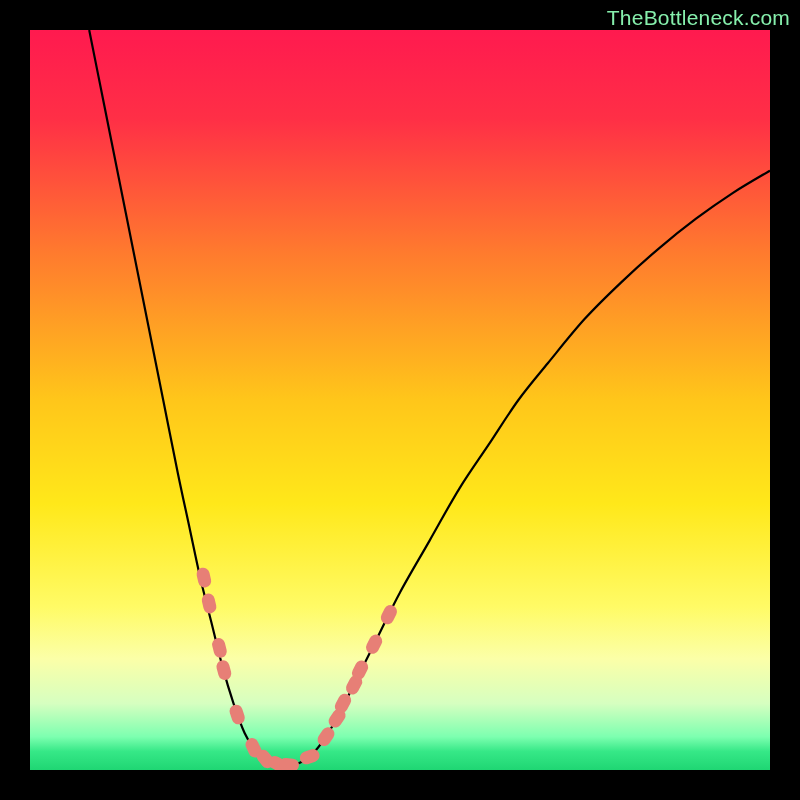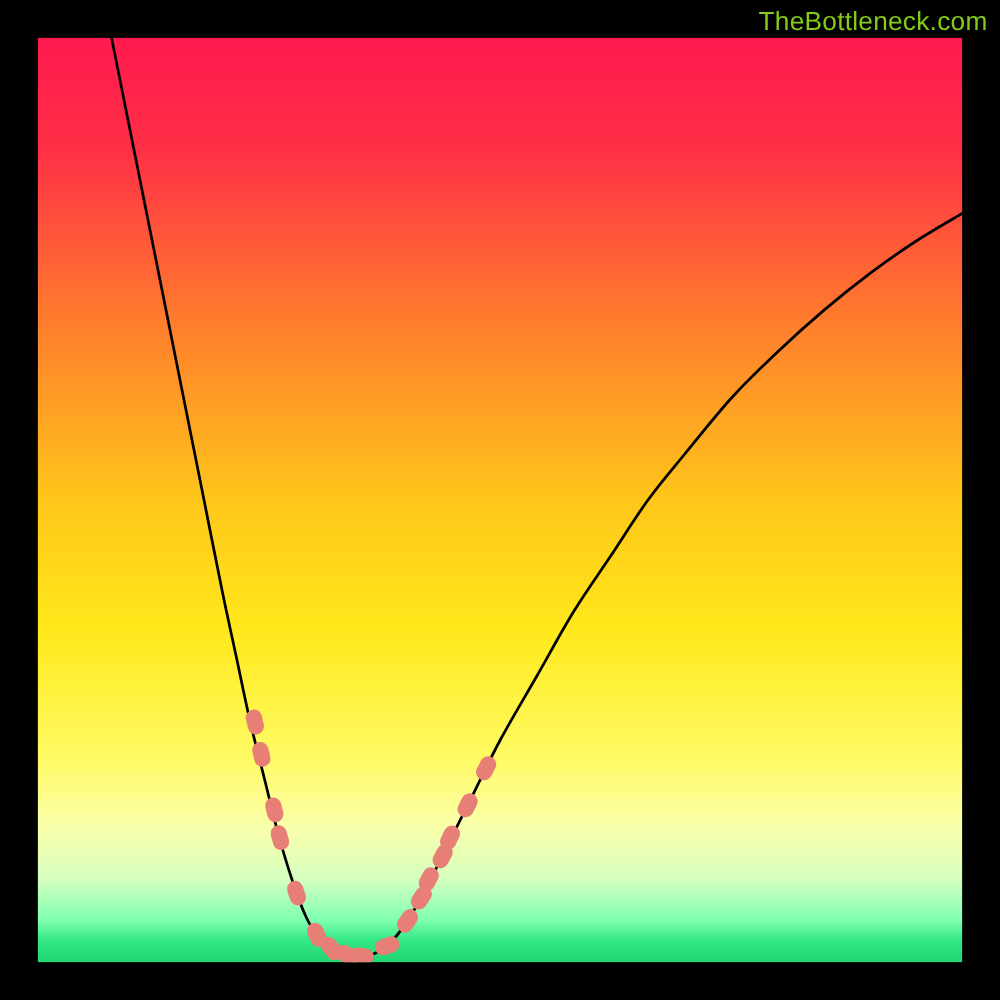--- a/index.html
+++ b/index.html
@@ -24,21 +24,21 @@
     top: 30px;
     left: 30px;
     width: 740px;
     height: 740px;
     overflow: hidden;
   }
   .watermark {
     position: absolute;
     top: 6px;
     right: 10px;
-    color: #84cc16;
+    color: #86efac;
     font-size: 21px;
     font-weight: 400;
     letter-spacing: 0.2px;
   }
   svg {
     position: absolute;
     top: 0;
     left: 0;
   }
 </style>

